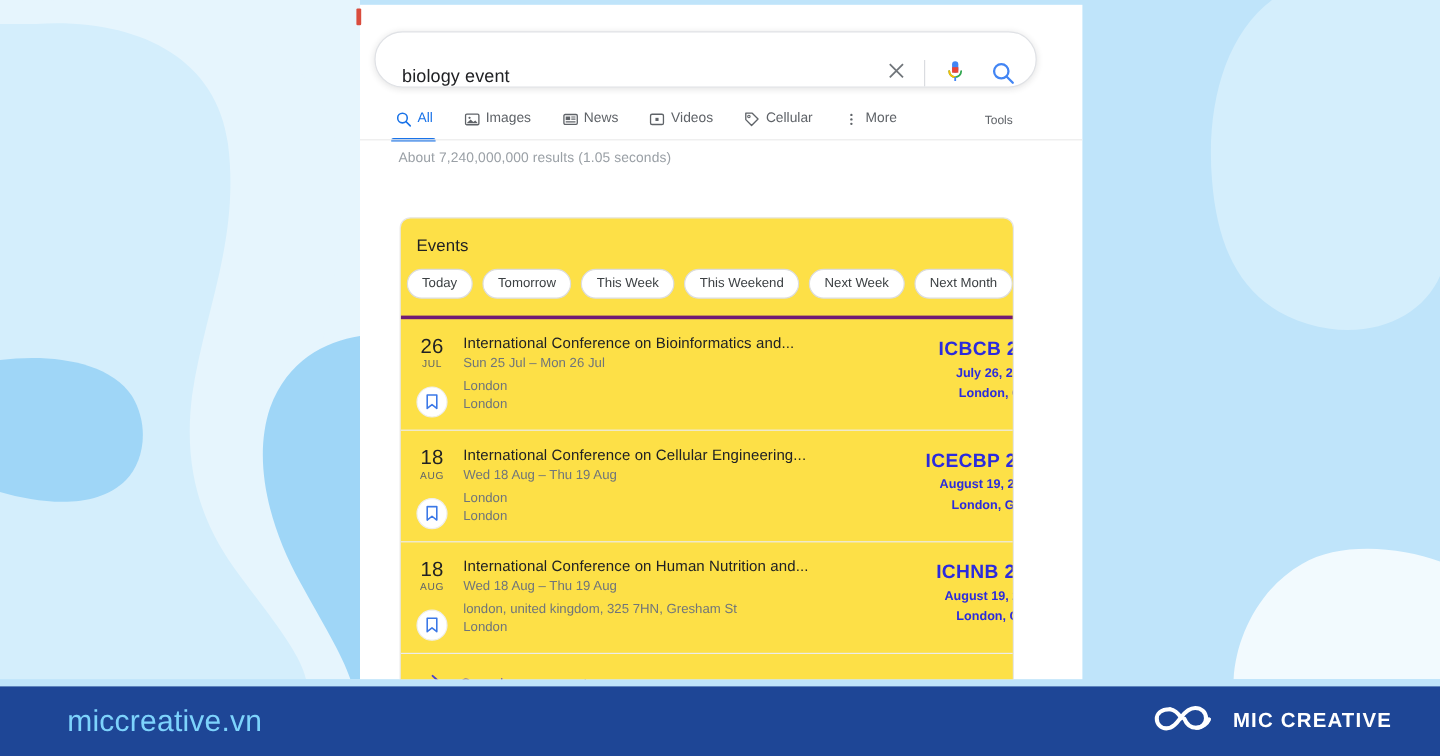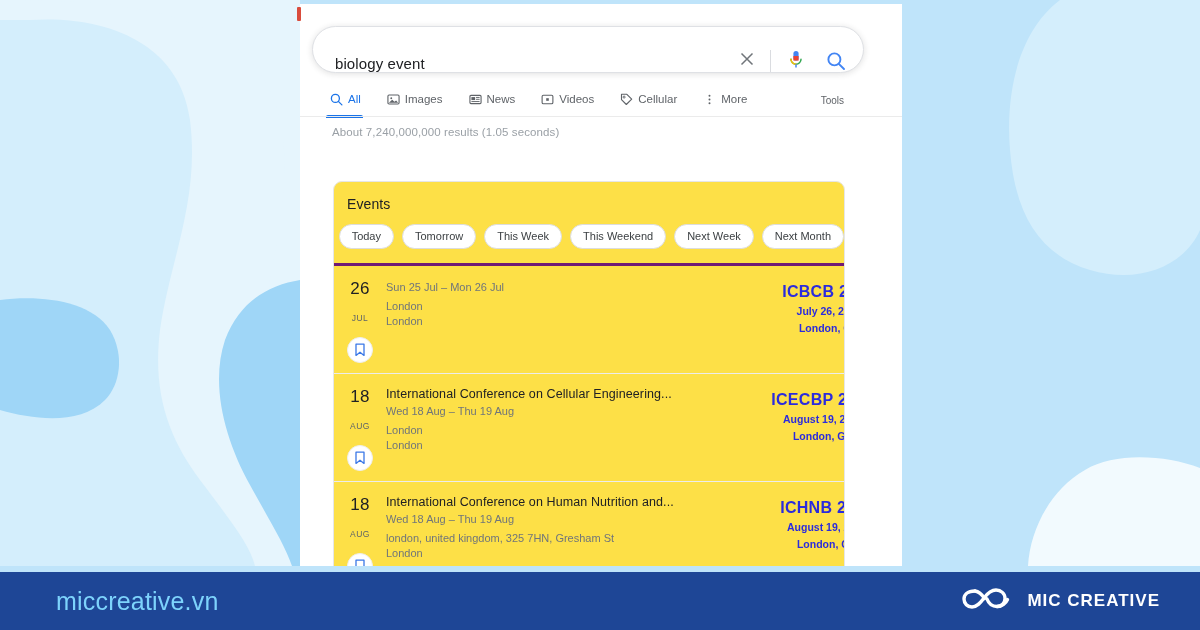--- a/index.html
+++ b/index.html
@@ -166,21 +166,21 @@
     position: relative;
     cursor: pointer;
   }
   .ev-date {
     width: 52px;
     flex-shrink: 0;
     text-align: center;
     padding-top: 1px;
   }
   .ev-day { font-size: 17px; color: #202124; line-height: 19px; letter-spacing: .2px; }
-  .ev-mon { font-size: 8.5px; color: #5f6368; letter-spacing: .5px; margin-top: 15px; }
+  .ev-mon { font-size: 8.5px; color: #5f6368; letter-spacing: .5px; margin-top: 0; }
   .ev-bookmark {
     width: 26px; height: 26px;
     border: 1px solid #eeeeee;
     border-radius: 50%;
     margin: 14px auto 0;
     display: flex; align-items: center; justify-content: center;
     background: #fff;
     cursor: pointer;
   }
   .ev-body { flex: 1; padding-right: 8px; min-width: 0; }
@@ -410,20 +410,21 @@
       <div class="ev-date">
         <div class="ev-day">26</div>
         <div class="ev-mon">JUL</div>
         <div class="ev-bookmark">
           <svg width="12" height="14" viewBox="0 0 12 14">
             <path d="M2 1.2 L10 1.2 L10 12.4 L6 9.2 L2 12.4 Z" stroke="#3b78e7" stroke-width="1.3" fill="none" stroke-linejoin="round"></path>
           </svg>
         </div>
       </div>
       <div class="ev-body">
+        <div class="ev-title">International Conference on Bioinformatics and...</div>
         <div class="ev-line first">Sun 25 Jul – Mon 26 Jul</div>
         <div class="ev-line loc1">London</div>
         <div class="ev-line">London</div>
       </div>
       <div class="ev-thumb">
         <div class="thumb-inner">
           <div class="th-title">ICBCB 2021</div>
           <div class="th-date">July 26, 2021</div>
           <div class="th-place">London, GB</div>
         </div>

